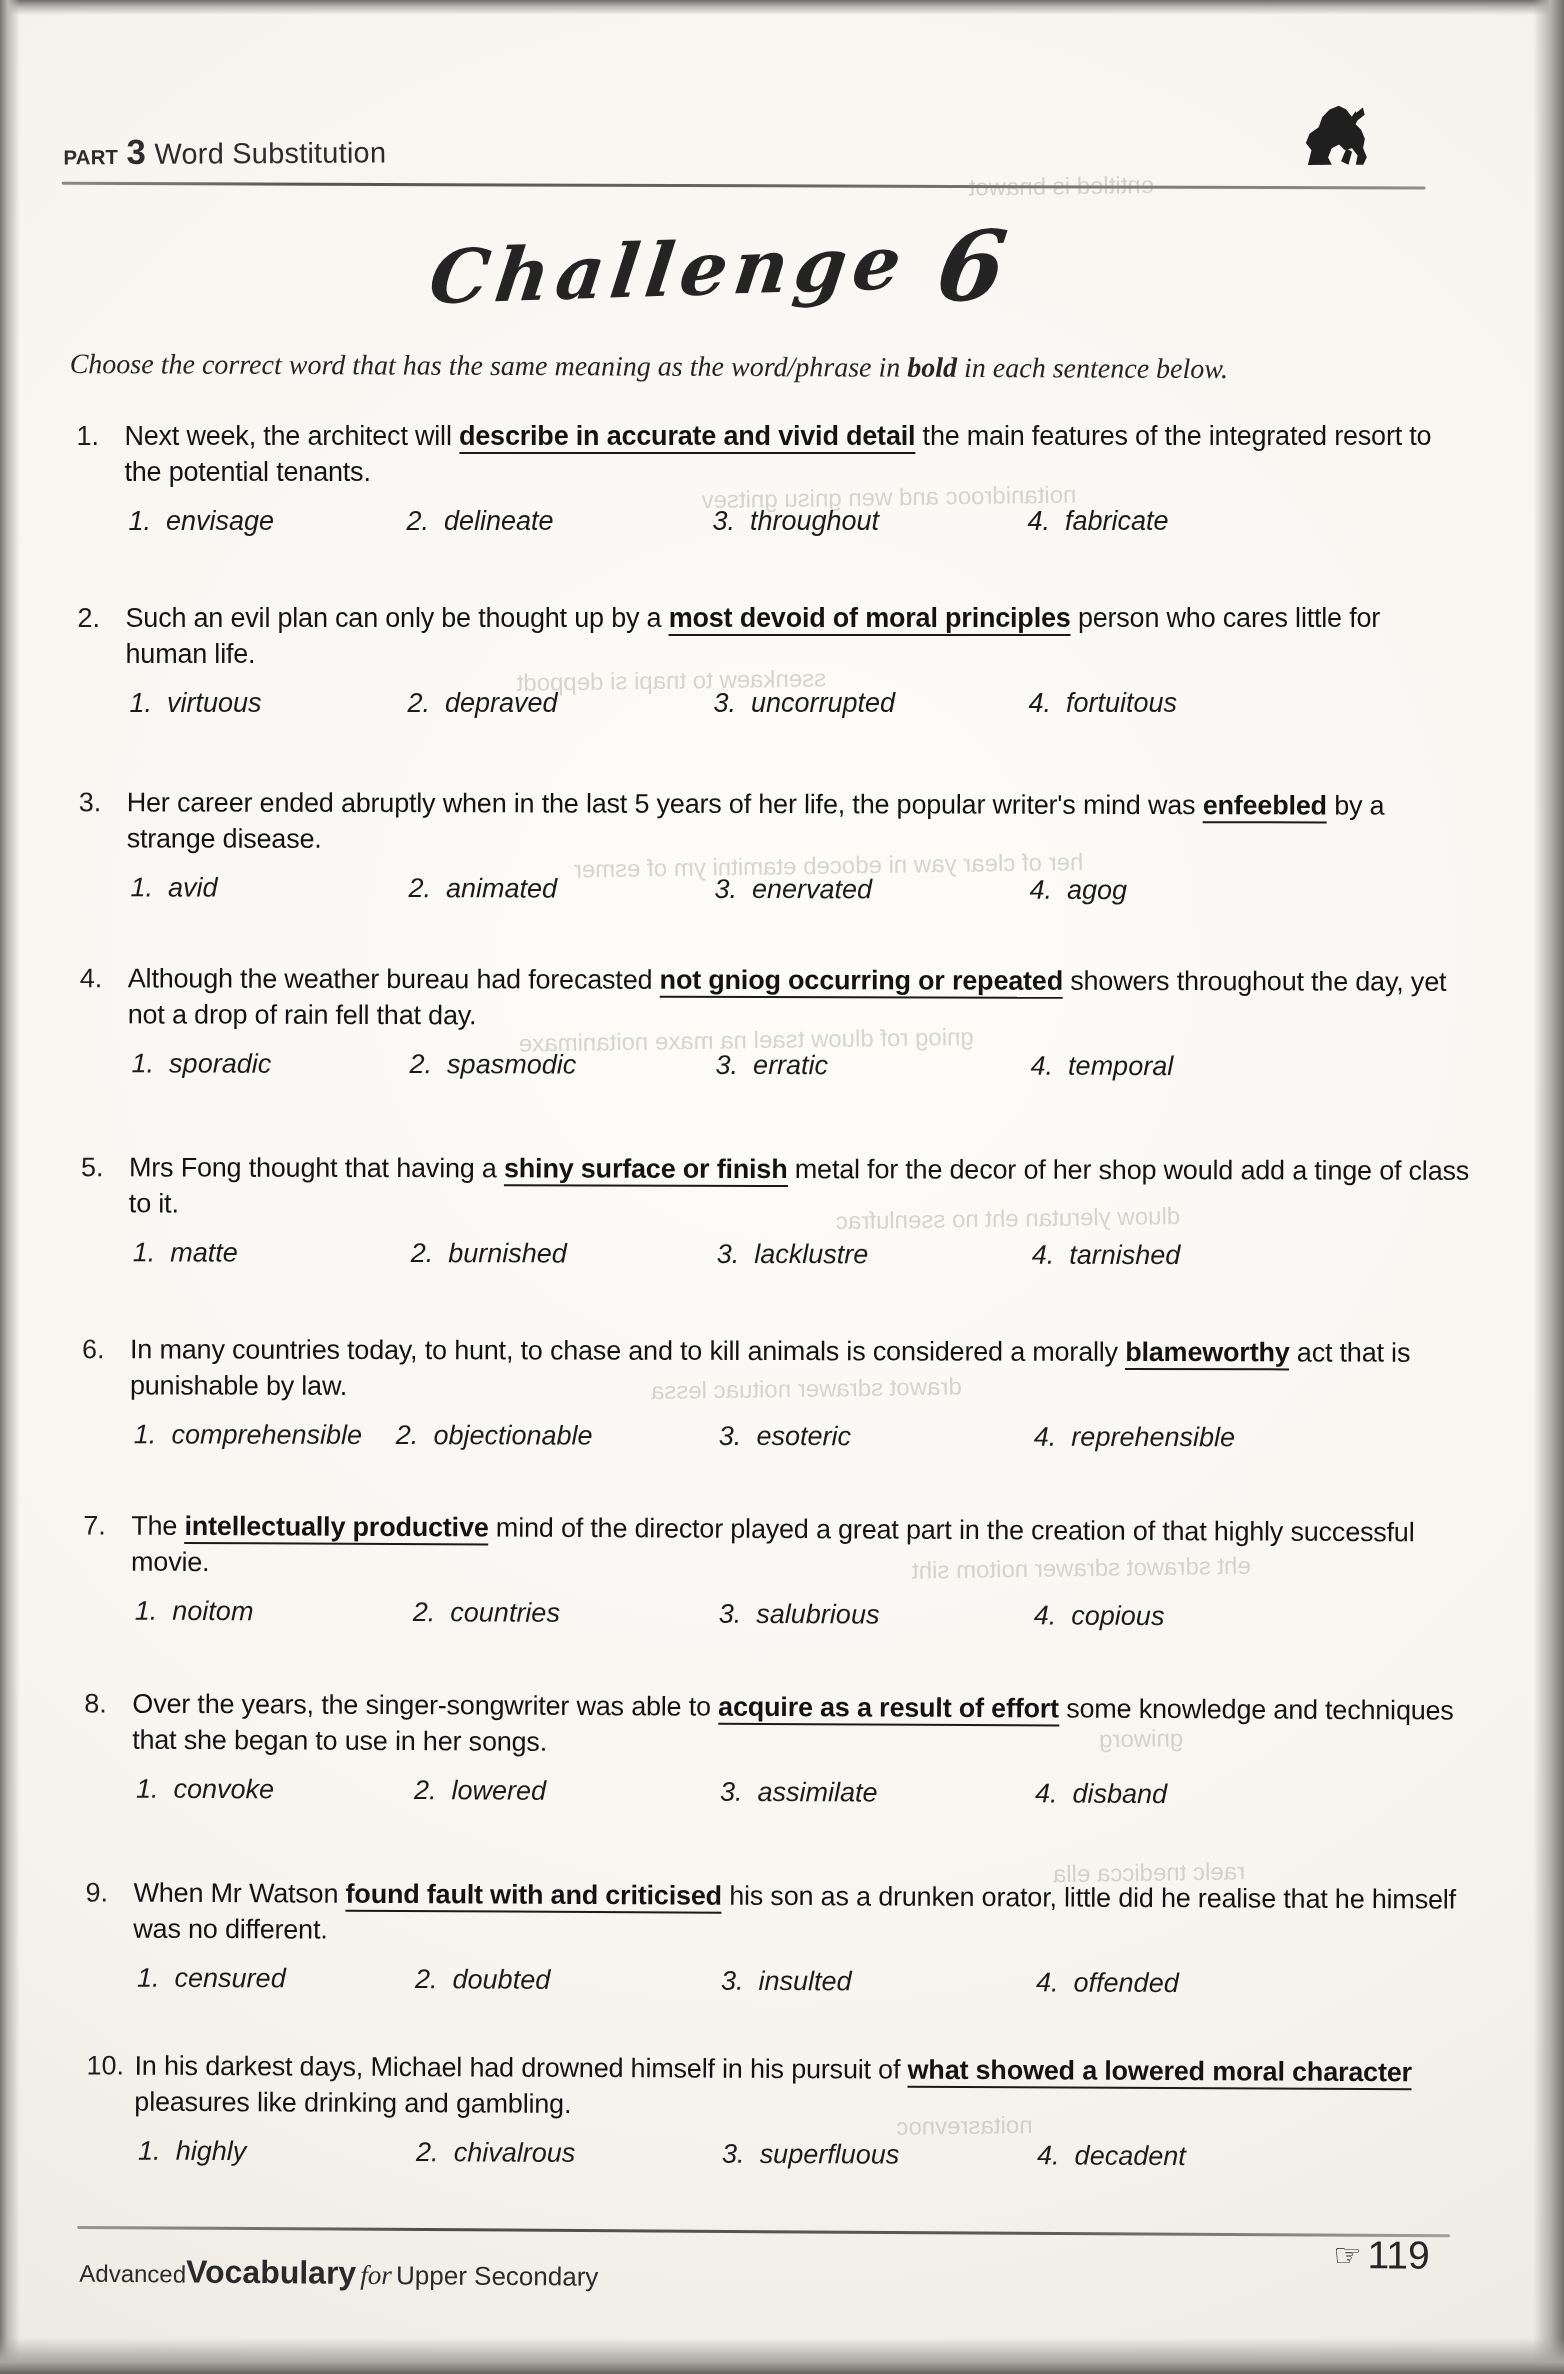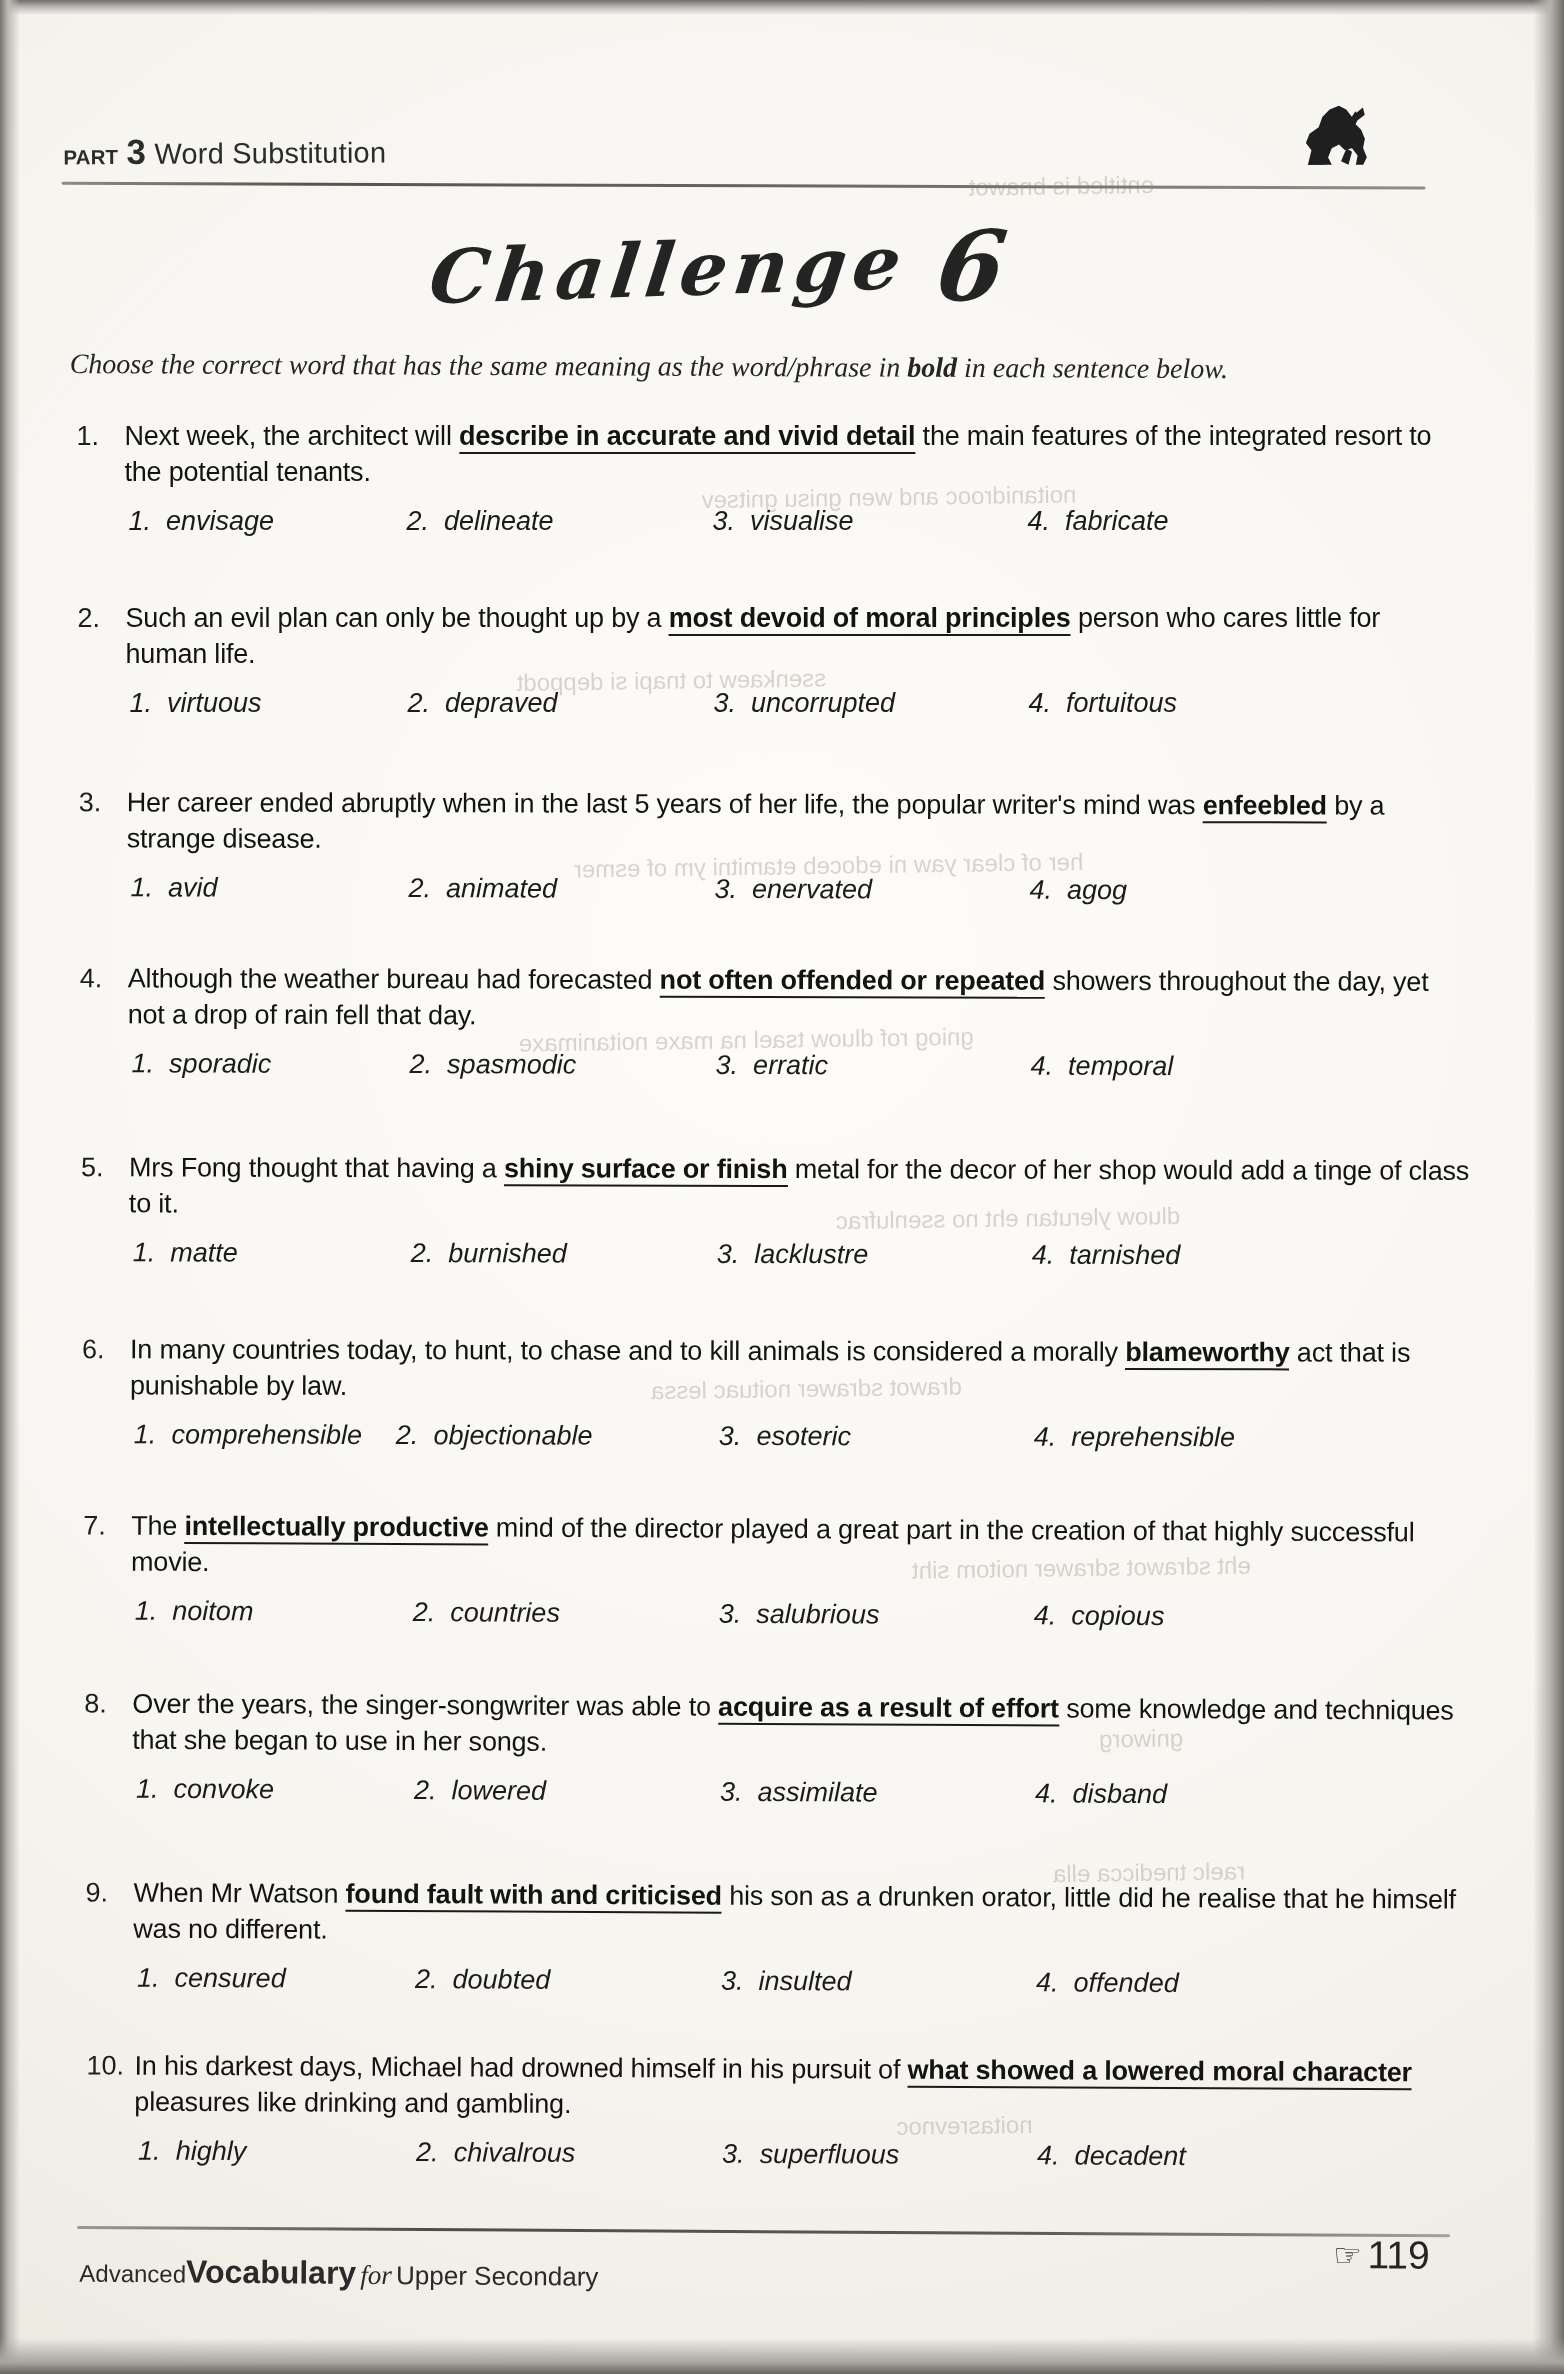--- a/index.html
+++ b/index.html
@@ -188,21 +188,21 @@
           <div class="opt" style="width:278px;">
             <span class="on">1.</span>
             <span class="ol">envisage</span>
             </div>
           <div class="opt" style="width:306px;">
             <span class="on">2.</span>
             <span class="ol">delineate</span>
             </div>
           <div class="opt" style="width:315px;">
             <span class="on">3.</span>
-            <span class="ol">visualise</span>
+            <span class="ol">throughout</span>
             </div>
           <div class="opt">
             <span class="on">4.</span>
             <span class="ol">fabricate</span>
             </div>
         </div>
       </div>
 
       <div class="q r1" style="top:601px;">
         <div class="q-body">
@@ -255,21 +255,21 @@
             <span class="on">4.</span>
             <span class="ol">agog</span>
             </div>
         </div>
       </div>
 
       <div class="q r2" style="top:963px;">
         <div class="q-body">
           <div class="q-num">4.</div>
           <div class="q-text">
-            <span>Although the weather bureau had forecasted </span><span class="bold">not often offended or repeated</span><span> showers throughout the day, yet not a drop of rain fell that day.</span>
+            <span>Although the weather bureau had forecasted </span><span class="bold">not gniog occurring or repeated</span><span> showers throughout the day, yet not a drop of rain fell that day.</span>
           </div>
         </div>
         <div class="opts">
           <div class="opt" style="width:278px;">
             <span class="on">1.</span>
             <span class="ol">sporadic</span>
             </div>
           <div class="opt" style="width:306px;">
             <span class="on">2.</span>
             <span class="ol">spasmodic</span>

